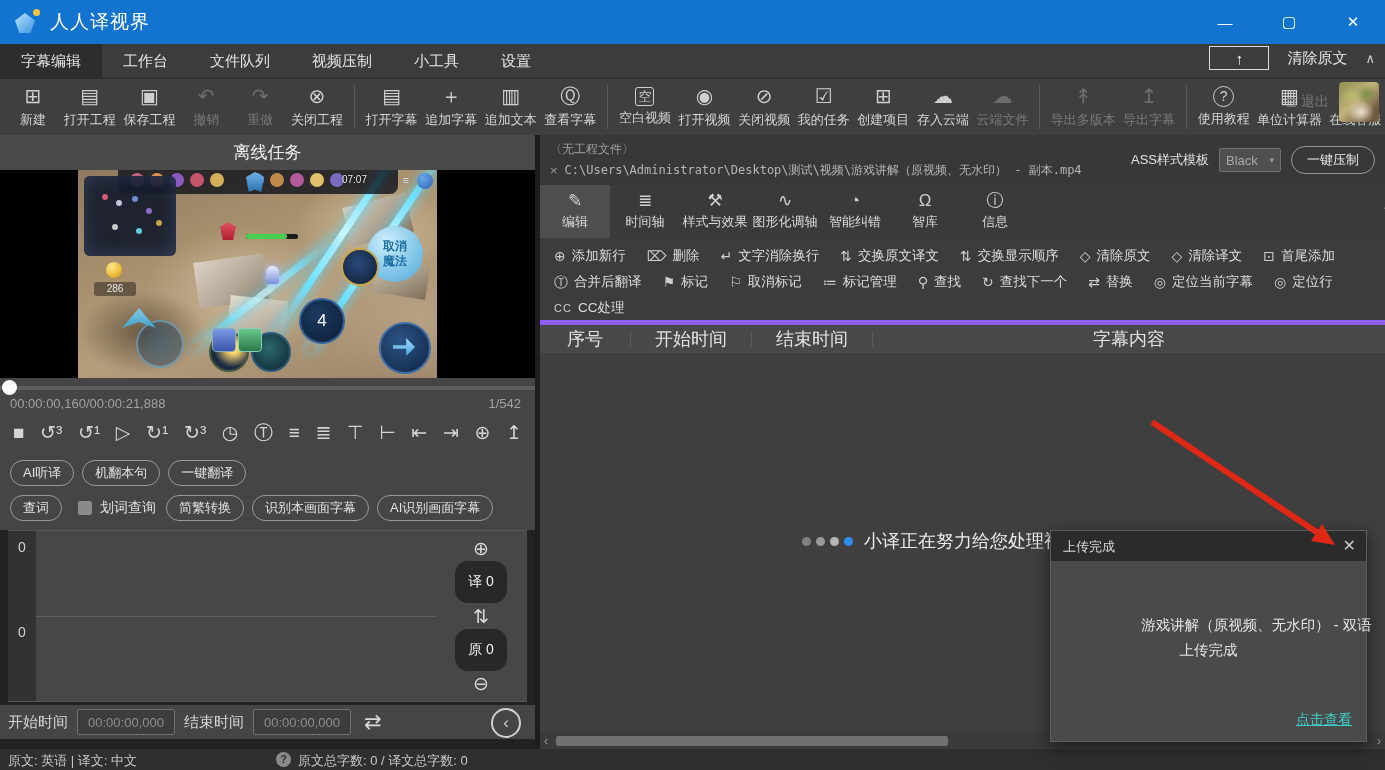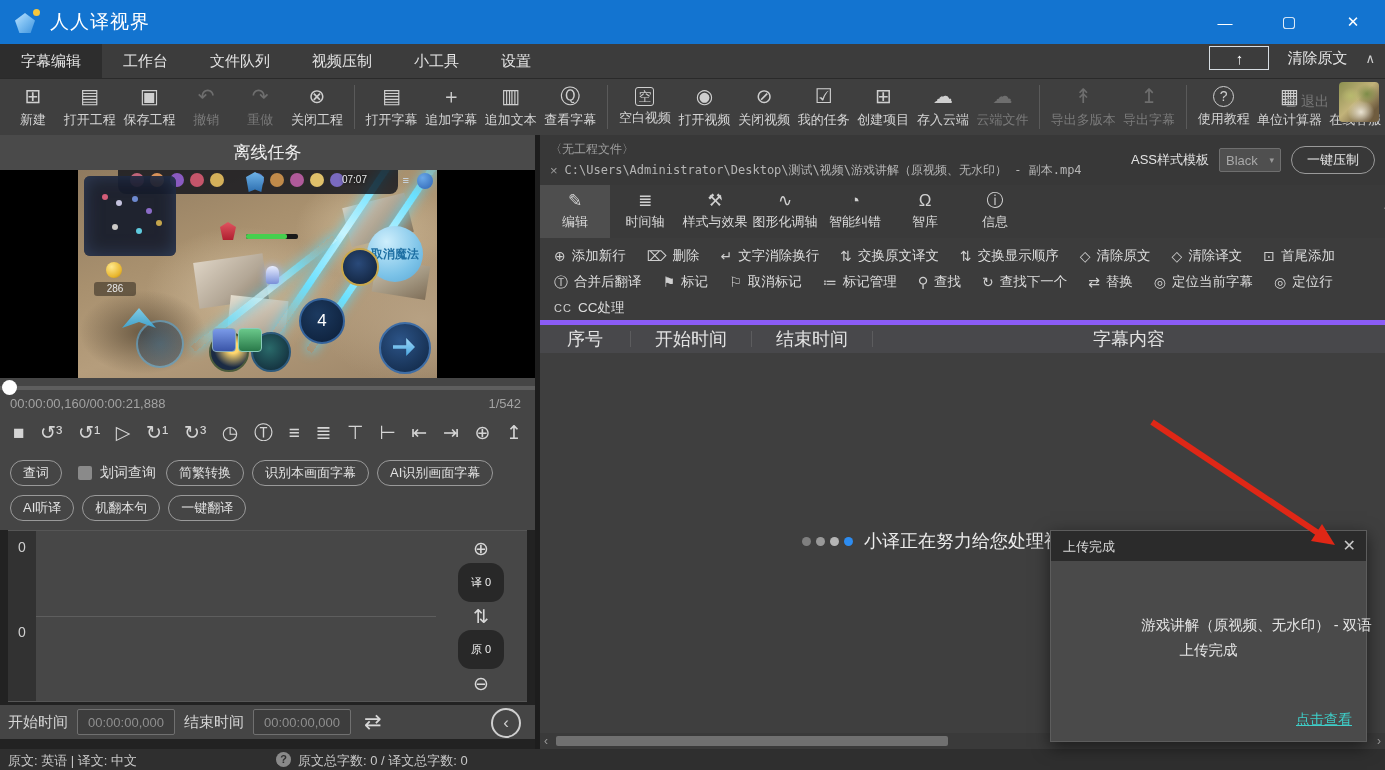--- a/index.html
+++ b/index.html
@@ -65,21 +65,21 @@
   .beam1{left:140px;top:60px;}
   .beam2{left:176px;top:74px;}
   .beam3{left:96px;top:120px;width:180px;transform:rotate(-38deg);opacity:.8;}
   .coin{position:absolute;left:28px;top:92px;width:16px;height:16px;border-radius:50%;background:radial-gradient(circle at 35% 30%,#ffe98e,#e8b62e 65%,#b4820e);}
   .gold-chip{position:absolute;left:16px;top:112px;width:42px;height:14px;background:rgba(0,0,0,.4);border-radius:3px;color:#e8e8e8;font-size:10px;text-align:center;line-height:14px;}
   .gtimer{position:absolute;right:70px;top:4px;color:#e8e8e8;font-size:10px;text-shadow:0 0 3px #000;}
   .gmenu{position:absolute;right:28px;top:4px;color:#cfe2f5;font-size:11px;}
   .ggear{position:absolute;right:4px;top:3px;width:16px;height:16px;border-radius:50%;background:radial-gradient(circle at 35% 30%,#6aa8e8,#2d64b4);}
   .cancel-btn{position:absolute;right:14px;top:56px;width:56px;height:56px;border-radius:50%;
     background:radial-gradient(circle at 35% 28%,#cdeefc,#7cc3e8 62%,#58a6d4);
-    color:#1d6fa3;font-size:12px;font-weight:bold;display:flex;flex-direction:row;align-items:center;justify-content:center;line-height:15px;}
+    color:#1d6fa3;font-size:12px;font-weight:bold;display:flex;flex-direction:column;align-items:center;justify-content:center;line-height:15px;}
   .hero{position:absolute;left:188px;top:96px;width:13px;height:18px;border-radius:6px 6px 3px 3px;background:linear-gradient(#e8edff,#7a90d8);box-shadow:0 0 8px #9ab8ff;}
   .hpbar{position:absolute;left:168px;top:64px;width:52px;height:5px;background:#1a1a1a;border-radius:2px;}
   .hpfill{width:78%;height:100%;background:#46cf4e;border-radius:2px;}
   .redbadge{position:absolute;left:142px;top:52px;width:16px;height:18px;background:linear-gradient(#e05560,#b01f30);clip-path:polygon(50% 0,100% 28%,82% 100%,18% 100%,0 28%);}
   .joy{position:absolute;left:58px;top:150px;width:44px;height:44px;border-radius:50%;background:radial-gradient(circle at 50% 50%,rgba(40,90,130,.55),rgba(20,40,70,.35));border:2px solid rgba(120,200,240,.5);}
   .joy-arrow{position:absolute;left:44px;top:138px;width:34px;height:20px;background:linear-gradient(#7fd4f2,#3da8d8);clip-path:polygon(50% 0,100% 100%,50% 70%,0 100%);opacity:.9;}
   .sk1{right:6px;bottom:4px;width:48px;height:48px;background:radial-gradient(circle at 40% 35%,#2c5488,#0f2440);border:2px solid #3f6ea6;}
   .sk1 .arr{position:absolute;left:12px;top:14px;width:22px;height:18px;background:linear-gradient(#9fd8f8,#4aa6e0);clip-path:polygon(0 40%,60% 40%,60% 0,100% 50%,60% 100%,60% 60%,0 60%);}
   .sk2{right:92px;bottom:34px;width:42px;height:42px;background:radial-gradient(circle at 40% 35%,#1c3a60,#0c1d36);border:2px solid #34639c;color:#fff;font-size:17px;display:flex;align-items:center;justify-content:center;}
   .sk3{right:146px;bottom:6px;width:36px;height:36px;background:radial-gradient(circle at 45% 40%,#2a6a6a,#0e2233);border:2px solid #2d5a7c;}
@@ -103,21 +103,21 @@
   .chk{width:14px;height:14px;background:#8a8a8a;border-radius:2px;margin-left:8px;cursor:pointer;}
   .chklbl{color:#e0e0e0;font-size:14px;margin-right:2px;}
   
   .editor{left:8px;top:530px;width:519px;height:170px;background:#474747;border-top:1px solid #565656;border-bottom:1px solid #565656;}
   .gutter{position:absolute;left:0;top:0;width:28px;height:170px;background:#323232;}
   .gut-num{position:absolute;left:0;width:28px;text-align:center;color:#d0d0d0;font-size:14px;}
   .ed-divider{position:absolute;left:28px;top:85px;width:400px;height:1px;background:#5e5e5e;}
   .ed-area{position:absolute;left:28px;width:400px;height:84px;cursor:text;}
   .ed-side{position:absolute;right:14px;top:0;width:64px;height:170px;display:flex;flex-direction:column;align-items:center;justify-content:space-between;padding:8px 0;box-sizing:border-box;}
   .ed-ic{color:#d8d8d8;font-size:19px;cursor:pointer;line-height:1;}
-  .badge{background:#282828;color:#f0f0f0;font-size:11px;border-radius:13px;padding:12px 13px;cursor:pointer;white-space:nowrap;}
+  .badge{background:#282828;color:#f0f0f0;font-size:14px;border-radius:13px;padding:12px 13px;cursor:pointer;white-space:nowrap;}
   
   .timefields{left:0;top:705px;width:535px;height:34px;background:#454545;display:flex;align-items:center;gap:9px;padding-left:8px;box-sizing:border-box;}
   .tf-label{color:#d6d6d6;font-size:15px;}
   .tf-input{width:96px;height:24px;background:#3d3d3d;border:1px solid #707070;border-radius:2px;color:#8f8f8f;font-size:13px;display:flex;align-items:center;justify-content:center;cursor:text;}
   .loop{color:#d8d8d8;font-size:21px;margin-left:4px;cursor:pointer;}
   .collapse-circle{position:absolute;right:14px;top:3px;width:26px;height:26px;border:2px solid #cfcfcf;border-radius:50%;color:#cfcfcf;font-size:17px;display:flex;align-items:center;justify-content:center;cursor:pointer;}
   
   .statusbar{left:0;top:749px;width:1385px;height:21px;background:#2f2f2f;color:#c8c8c8;font-size:13px;}
   .sb-lang{position:absolute;left:8px;top:3px;}
   .sb-help{position:absolute;left:276px;top:3px;width:15px;height:15px;border-radius:50%;background:#8a8a8a;color:#2f2f2f;font-size:11px;font-weight:bold;text-align:center;line-height:15px;}
@@ -410,33 +410,33 @@
     <span class="tr-icon">⊤</span>
     <span class="tr-icon">⊢</span>
     <span class="tr-icon">⇤</span>
     <span class="tr-icon">⇥</span>
     <span class="tr-icon">⊕</span>
     <span class="tr-icon">↥</span>
 </div>
 
 <div class="ab toolrows">
   <div class="trow">
+    <span class="pill">AI听译</span>
+      <span class="pill">机翻本句</span>
+      <span class="pill">一键翻译</span>
+  </div>
+  <div class="trow">
     <span class="pill">查词</span>
     <span class="chk"></span>
     <span class="chklbl">划词查询</span>
     <span style="display:flex;gap:8px;">
       <span class="pill">简繁转换</span>
         <span class="pill">识别本画面字幕</span>
         <span class="pill">AI识别画面字幕</span>
     </span>
-  </div>
-  <div class="trow">
-    <span class="pill">AI听译</span>
-      <span class="pill">机翻本句</span>
-      <span class="pill">一键翻译</span>
   </div>
 </div>
 
 <div class="ab editor">
   <div class="gutter">
     <div class="gut-num" style="top:8px;">0</div>
     <div class="gut-num" style="top:93px;">0</div>
   </div>
   <div class="ed-area" style="top:0;"></div>
   <div class="ed-divider"></div>

